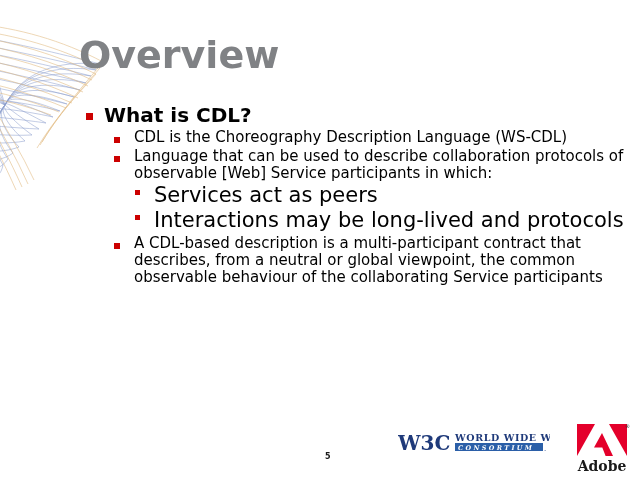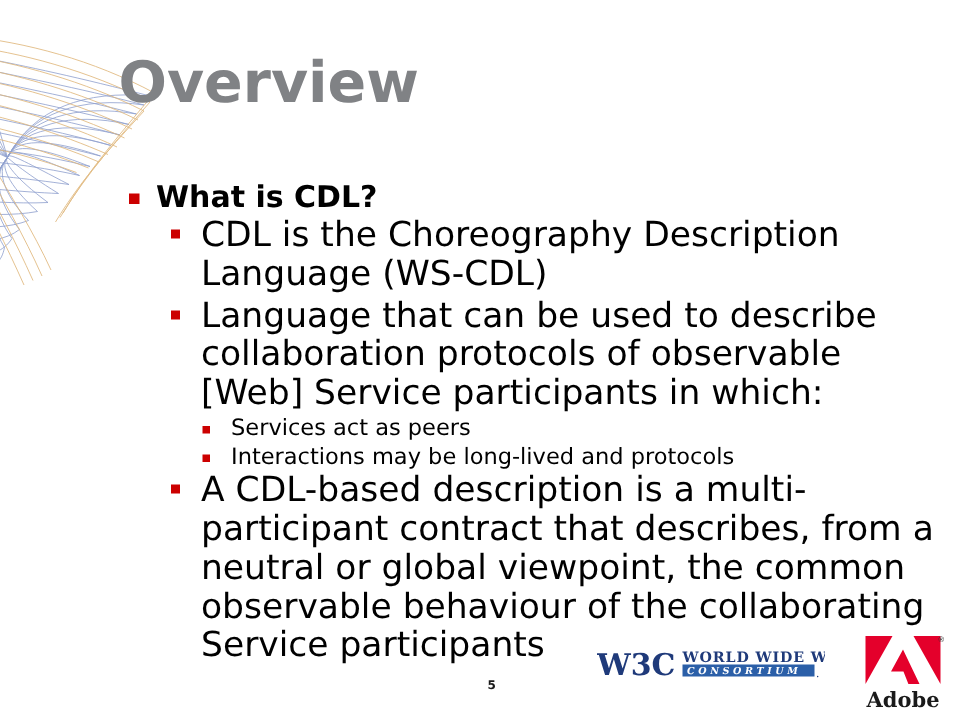--- a/index.html
+++ b/index.html
@@ -41,21 +41,21 @@
     letter-spacing: 0px;
     line-height: 1.05;
     white-space: nowrap;
     text-align: right;
   }
 
   
   #body {
     position: absolute;
     left: 82px;
-    top: 120px;
+    top: 104px;
     width: 548px;
   }
 
   .bullet {
     position: relative;
     display: block;
     color: #000000;
     font-family: "DejaVu Sans", sans-serif;
   }
   .bullet .mark {
@@ -77,36 +77,36 @@
   }
   .lvl1 .mark {
     width: 7px;
     height: 7px;
     left: 4px;
     top: 9px;
   }
 
   
   .lvl2 {
-    font-size: 23px;
+    font-size: 15px;
     font-weight: normal;
     line-height: 1.12;
     padding-left: 52px;
     margin-top: 2px;
   }
   .lvl2 .mark {
     width: 6px;
     height: 6px;
     left: 32px;
     top: 8px;
   }
 
   
   .lvl3 {
-    font-size: 15px;
+    font-size: 21px;
     font-weight: normal;
     line-height: 1.18;
     padding-left: 72px;
     margin-top: 1px;
   }
   .lvl3 .mark {
     width: 5px;
     height: 5px;
     left: 53px;
     top: 7px;

